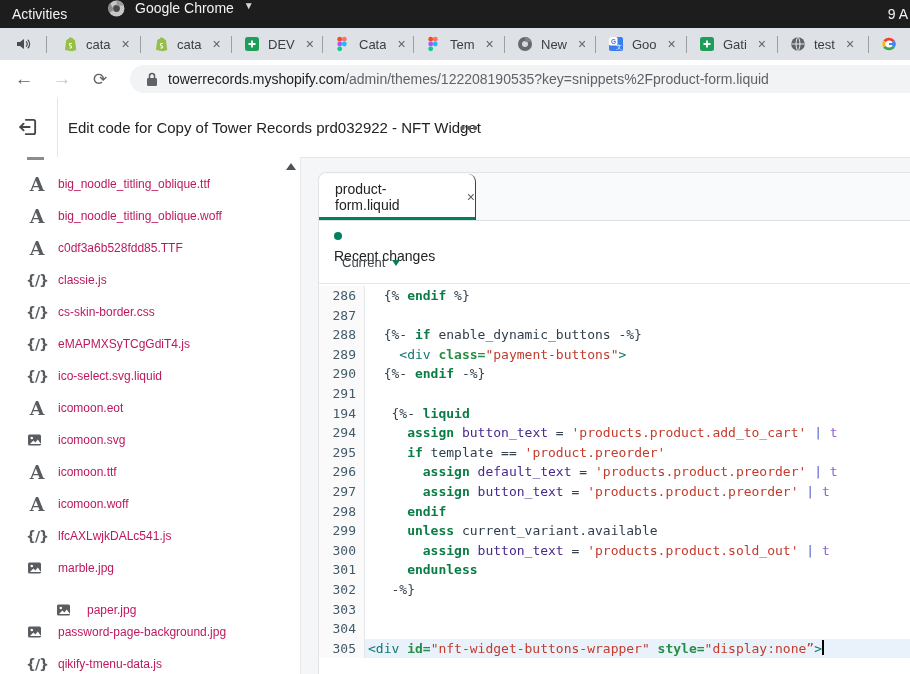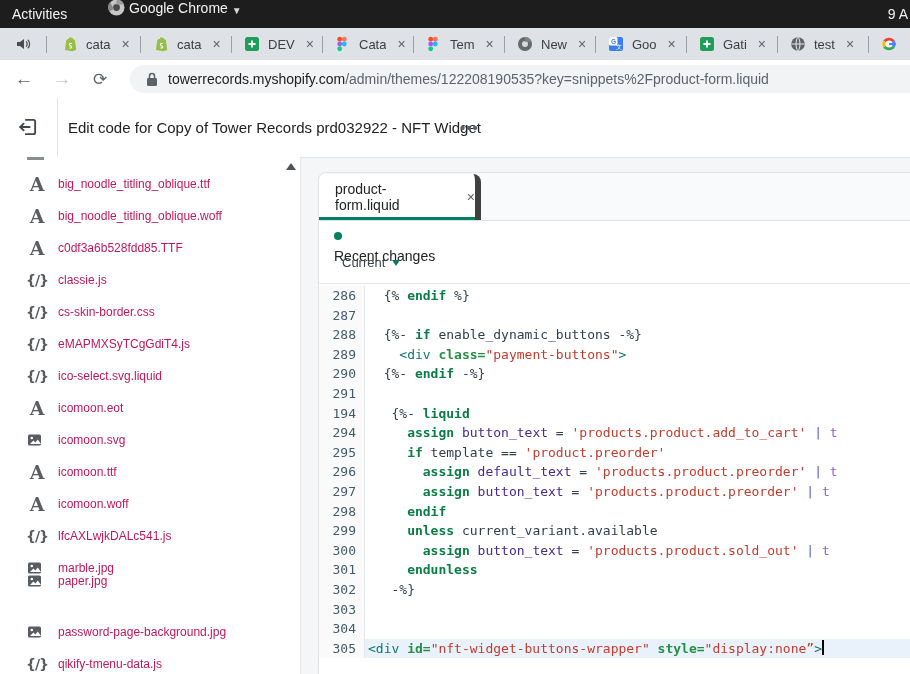--- a/index.html
+++ b/index.html
@@ -2,21 +2,21 @@
 <html><head>
 <meta charset="utf-8">
 <style>
   html,body{margin:0;padding:0;background:#e9e9e9;}
   #screen{position:relative;width:910px;height:674px;overflow:hidden;background:#f5f6f7;
           font-family:"Liberation Sans","DejaVu Sans",sans-serif;-webkit-font-smoothing:antialiased;}
   
   #ubuntu-bar{position:absolute;left:0;top:0;width:910px;height:28px;background:#1d1d1d;color:#f2f2f2;
               display:flex;align-items:center;font-size:14px;}
   #activities{margin-left:12px;}
-  #app-menu{position:absolute;left:108px;top:0;height:16px;display:flex;align-items:flex-end;gap:4px;}
+  #app-menu{position:absolute;left:108px;top:0;height:16px;display:flex;align-items:flex-start;gap:10px;}
   #app-menu .caret{font-size:10px;color:#d8d8d8;}
   #clock{position:absolute;right:2px;top:0;height:28px;display:flex;align-items:center;}
   
   #tabstrip{position:absolute;left:0;top:28px;width:910px;height:37px;background:#dee1e6;}
   .tsep{position:absolute;top:8px;width:1px;height:17px;background:#9aa0a6;}
   #audio-btn{position:absolute;left:14px;top:7px;width:18px;height:18px;}
   .ctab{position:absolute;top:0;height:32px;display:flex;align-items:center;}
   .ctab .fav{width:16px;height:16px;flex:none;margin-right:8px;}
   .ctab .tlabel{font-size:13px;color:#3c4043;white-space:nowrap;overflow:hidden;max-width:36px;}
   .ctab .tclose{margin-left:8px;color:#5f6368;font-size:14px;line-height:14px;width:14px;text-align:center;}
@@ -47,21 +47,21 @@
   #partial-icon{position:absolute;left:27px;top:0;width:17px;height:3px;background:#8a8d90;}
   #side-scrollbar{position:absolute;right:3px;top:2px;width:13px;height:513px;}
   #scroll-up{width:0;height:0;border-left:5px solid transparent;border-right:5px solid transparent;
              border-bottom:7px solid #505357;margin:4px auto 0;}
   
   #editor{position:absolute;left:318px;top:172px;width:592px;height:502px;background:#fff;
           border:1px solid #e1e3e5;border-right:none;border-bottom:none;border-top-left-radius:8px;}
   #tabbar{position:absolute;left:0;top:0;width:592px;height:47px;background:#f9fafb;
           border-bottom:1px solid #dfe2e5;border-top-left-radius:8px;}
   #file-tab{position:absolute;left:0;top:1px;width:156px;height:46px;background:#fff;
-            border-right:6px solid #404040;border-top-left-radius:8px;border-top-right-radius:8px;
+            border-right:1px solid #404040;border-top-left-radius:8px;border-top-right-radius:8px;
             display:flex;align-items:center;}
   #file-tab .ftlabel{margin-left:16px;font-size:14px;color:#202223;}
   #file-tab .ftclose{margin-left:22px;color:#5c5f62;font-size:14px;}
   #tab-underline{position:absolute;left:0;top:44px;width:156px;height:3px;background:#008060;z-index:3;}
   #changes-panel{position:absolute;left:0;top:48px;width:592px;height:62px;background:#fff;border-bottom:1px solid #e4e7e9;}
   #rc-row{position:absolute;left:15px;top:11px;display:flex;align-items:flex-start;gap:8px;flex-direction:column;}
   #rc-bullet{width:8px;height:8px;border-radius:50%;background:#008060;}
   #rc-label{font-size:14px;color:#202223;}
   #version-row{position:absolute;left:23px;top:34px;display:flex;align-items:center;gap:7px;}
   #version-label{font-size:13px;color:#3d4348;}
@@ -330,21 +330,21 @@
         <div class="file-row" style="top: 395px;">
           <span class="file-ic image">
             <svg width="17" height="16" viewBox="0 0 16 16">
               <rect x="1.5" y="2.5" width="13" height="11" rx="1.5" fill="#595d62"></rect>
               <circle cx="5.3" cy="6" r="1.3" fill="#fff"></circle>
               <path d="M3.5 12l3.4-3.4 2 2 2.4-3 3.2 4.4z" fill="#fff"></path>
             </svg>
           </span>
           <span class="file-name">marble.jpg</span>
         </div>
-        <div class="file-row" style="top: 408px;">
+        <div class="file-row" style="top: 437px; margin-left: 29px;">
           <span class="file-ic image">
             <svg width="17" height="16" viewBox="0 0 16 16">
               <rect x="1.5" y="2.5" width="13" height="11" rx="1.5" fill="#595d62"></rect>
               <circle cx="5.3" cy="6" r="1.3" fill="#fff"></circle>
               <path d="M3.5 12l3.4-3.4 2 2 2.4-3 3.2 4.4z" fill="#fff"></path>
             </svg>
           </span>
           <span class="file-name">paper.jpg</span>
         </div>
         <div class="file-row" style="top: 459px;">

